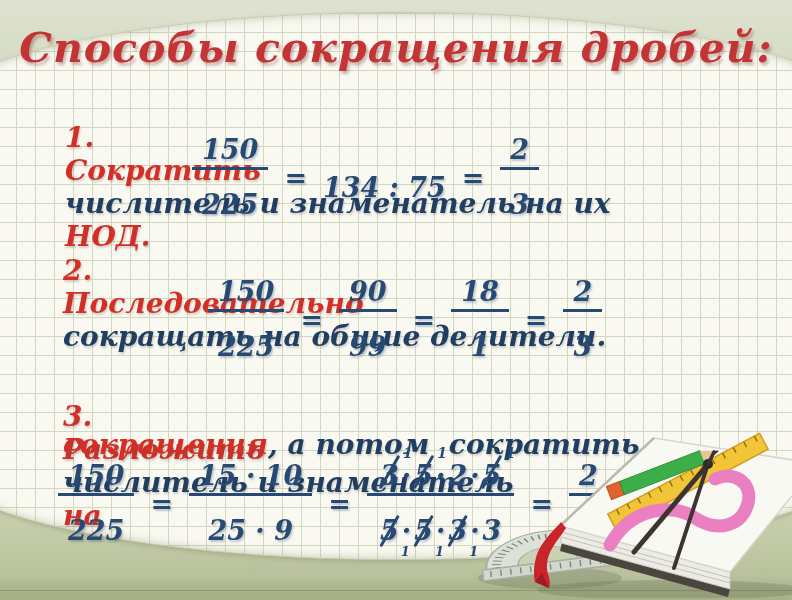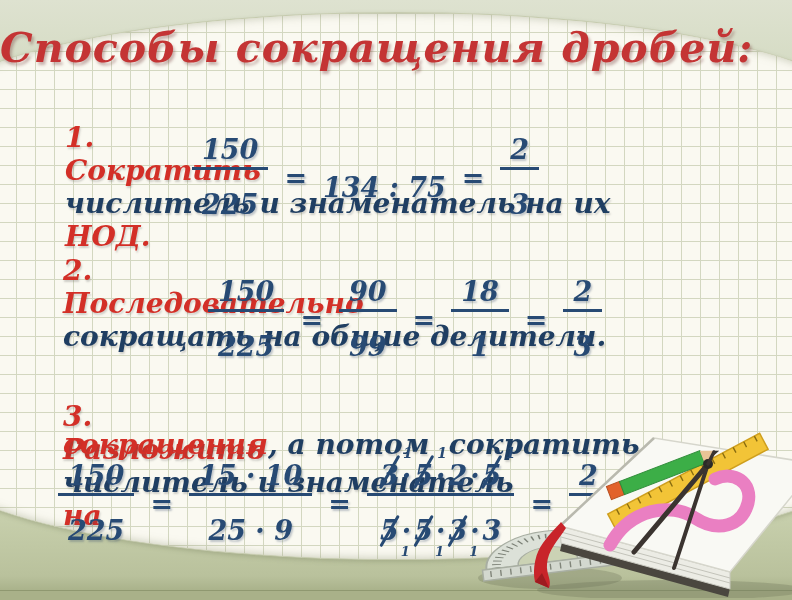--- a/index.html
+++ b/index.html
@@ -14,21 +14,21 @@
     background-color:#faf9f1;
     background-image:
       linear-gradient(#d3d7c0 1px, transparent 1px),
       linear-gradient(90deg,#d3d7c0 1px, transparent 1px);
     background-size:19px 19px;
     box-shadow: inset 0 0 10px rgba(150,155,125,.55), 0 2px 4px rgba(120,128,95,.35);
     border:1px solid #c6cbaf;
   }
   .bottom-strip{position:absolute;left:0;right:0;bottom:0;height:9px;background:#a9b189;border-top:1px solid #8f9870;}
   .title{
-    position:absolute; top:24px; left:0; width:100%; 
+    position:absolute; top:24px; left:0; width:100%; text-align:center;
     font-size:41px; font-weight:bold; font-style:italic; letter-spacing:1px;
     color:#c43434; text-shadow:2px 3px 3px rgba(110,50,50,.35);
   }
   .line{
     position:absolute; font-size:28px; font-weight:bold; font-style:italic;
     white-space:pre-wrap; text-shadow:1px 2px 2px rgba(80,80,80,.25);
   }
   .red{color:#d32f27;}
   .blue{color:#1f3e62;}
   .frow{

